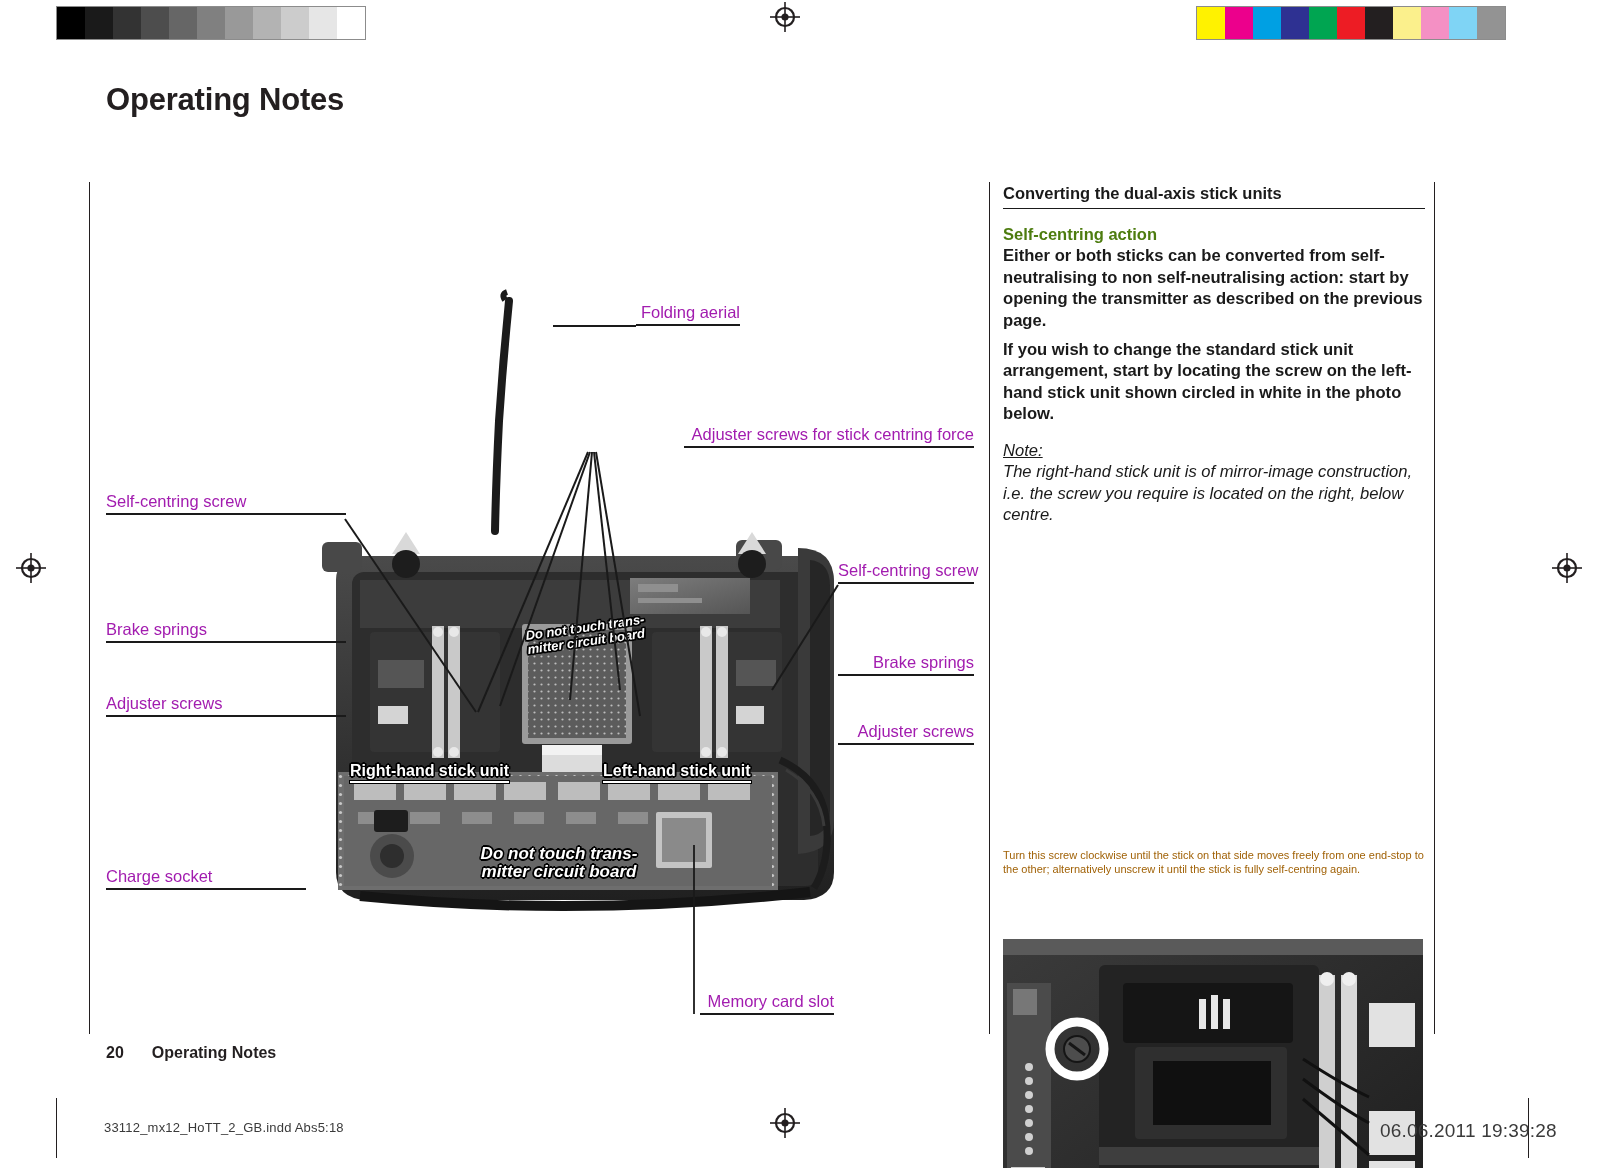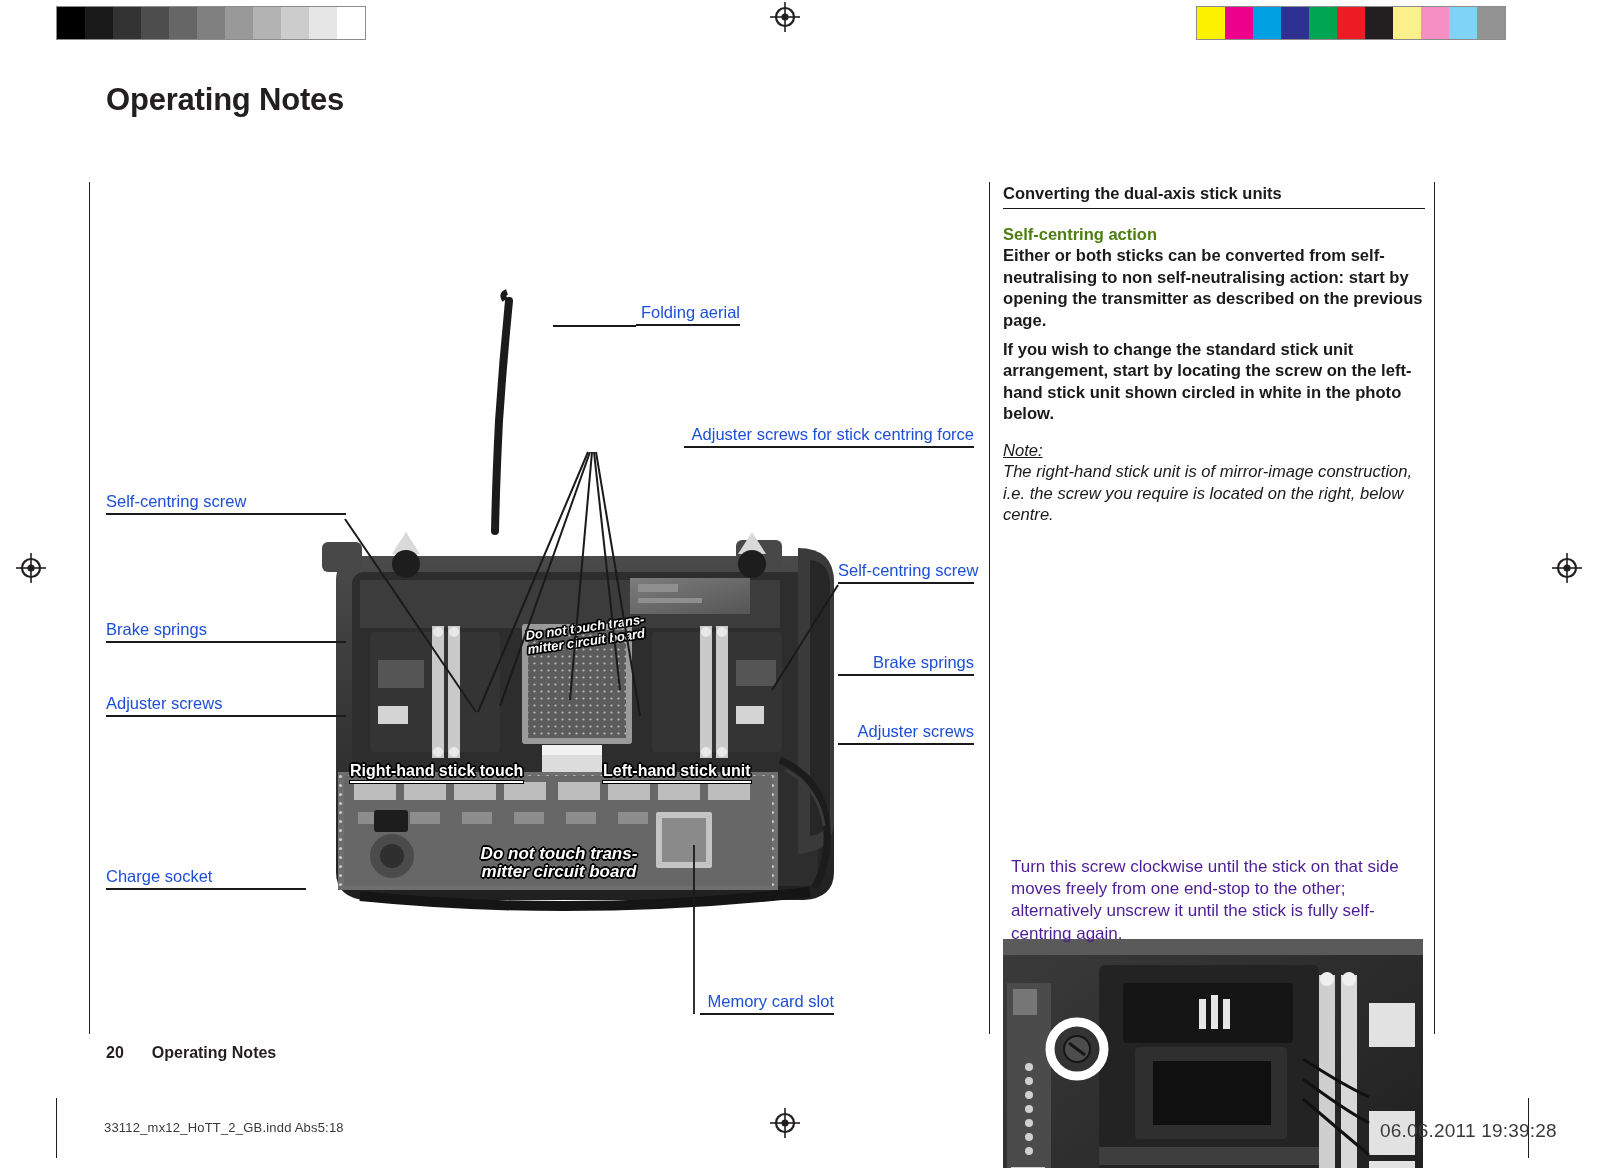--- a/index.html
+++ b/index.html
@@ -54,21 +54,21 @@
   #right-col .note-label{margin-top:16px;font-style:italic;text-decoration:underline;font-size:16.6px;}
   #right-col .note-body{font-style:italic;font-size:16.6px;line-height:1.305;}
 
   
   .photo{background:#2b2b2b;position:relative;overflow:hidden;}
   #stick-photo-wrap{left:1003px;top:519px;width:420px;height:318px;}
   #main-photo-wrap{left:300px;top:520px;width:575px;height:420px;}
 
   
   .callout{position:absolute;}
-  .callout .txt{font-size:16.5px;color:#1d4ed8;white-space:nowrap;line-height:1.1;}
+  .callout .txt{font-size:16.5px;color:#a21caf;white-space:nowrap;line-height:1.1;}
   .callout .rule{height:1.6px;background:#1a1a1a;margin-top:3px;}
   .callout.right-side{text-align:right;}
 
   .leader{position:absolute;left:0;top:0;width:1599px;height:1168px;pointer-events:none;}
 
   
   .photo-label{
     position:absolute;
     font-size:16px;font-weight:bold;color:#ffffff;white-space:nowrap;
     text-shadow:
@@ -246,21 +246,21 @@
     <rect x="356" y="292" width="56" height="56" rx="2" fill="#c4c4c4"></rect>
     <rect x="362" y="298" width="44" height="44" fill="#8a8a8a"></rect>
 
     <path d="M480 240 q40 18 46 58 q5 42 -12 70" stroke="#1c1c1c" stroke-width="7" fill="none"></path>
     <path d="M486 250 q34 20 38 56" stroke="#3a3a3a" stroke-width="3" fill="none"></path>
 
     <path d="M60 376 q220 22 450 -4" stroke="#151515" stroke-width="10" fill="none"></path>
   </svg>
 
   <div class="photo-label" style="left:50px;top:242px;">
-    <span>Right-hand stick touch</span>
+    <span>Right-hand stick unit</span>
     <div class="ul"></div>
   </div>
   <div class="photo-label" style="left:303px;top:242px;">
     <span>Left-hand stick unit</span>
     <div class="ul"></div>
   </div>
 
   <div class="photo-label italic" style="left:169px;top:325px;width:180px;">
     <div>Do not touch trans-</div>
     <div>mitter circuit board</div>
@@ -402,21 +402,21 @@
 
     <path d="M60 300 q70 -34 140 -10" stroke="#0d0d0d" stroke-width="9" fill="none"></path>
 
     <circle cx="74" cy="110" r="27" fill="none" stroke="#ffffff" stroke-width="9"></circle>
     <circle cx="74" cy="110" r="13" fill="#4d4d4d" stroke="#151515" stroke-width="2"></circle>
     <line x1="66" y1="104" x2="82" y2="116" stroke="#161616" stroke-width="3"></line>
   </svg>
 </div>
 
 <div class="abs" style="left:1003px;top:848px;width:422px;">
-  <p style="margin:8px;font-size:17px;line-height:1.305;color:#4c1d95;font-family:'Liberation Sans',sans-serif;">Turn this screw clockwise until the stick on that side moves freely from one end-stop to the other; alternatively unscrew it until the stick is fully self-centring again.</p>
+  <p style="margin:0;font-size:11px;line-height:1.305;color:#a16207;font-family:'Liberation Sans',sans-serif;">Turn this screw clockwise until the stick on that side moves freely from one end-stop to the other; alternatively unscrew it until the stick is fully self-centring again.</p>
 </div>
 
 <div id="footer" class="abs">
   <span class="pg">20</span>
   <span>Operating Notes</span>
 </div>
 
 <div id="print-rule-left" class="abs"></div>
 <div id="print-rule-right" class="abs"></div>
 <div id="print-file" class="abs">33112_mx12_HoTT_2_GB.indd   Abs5:18</div>

